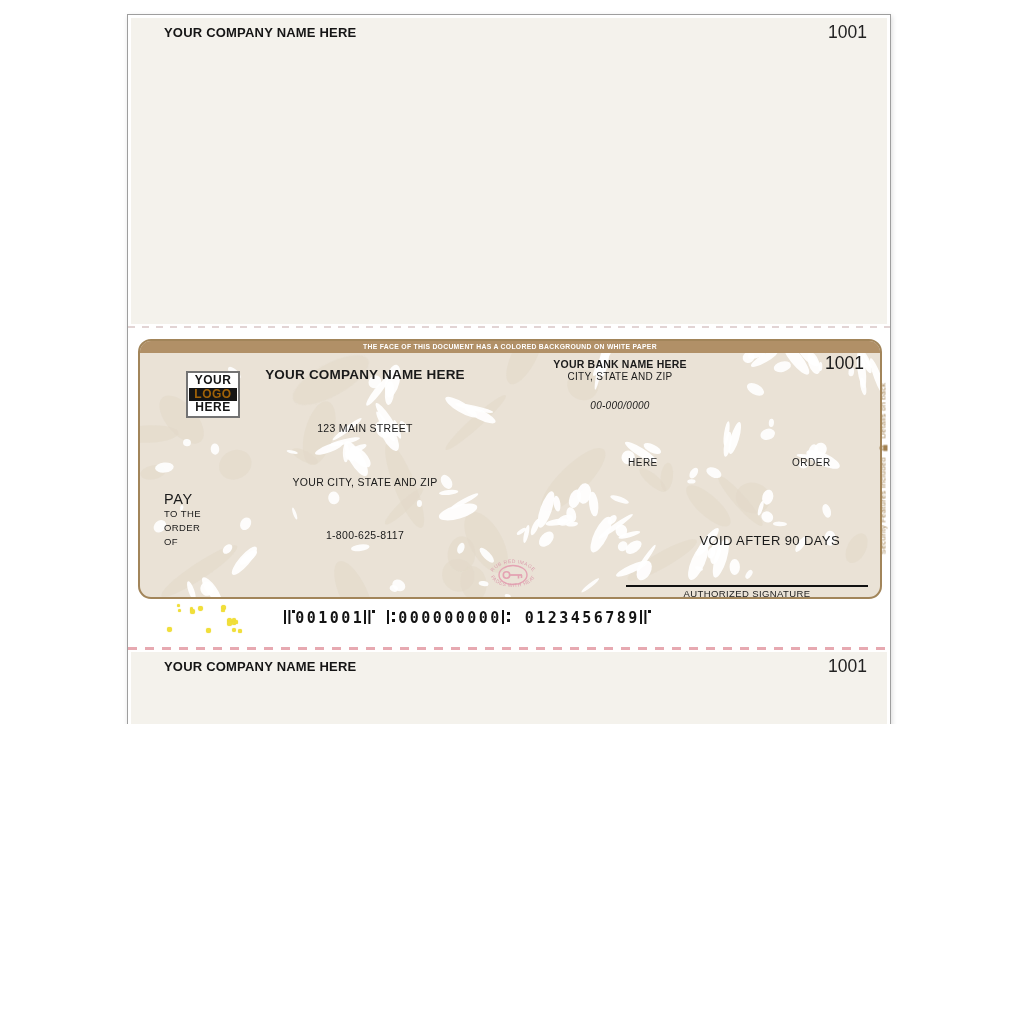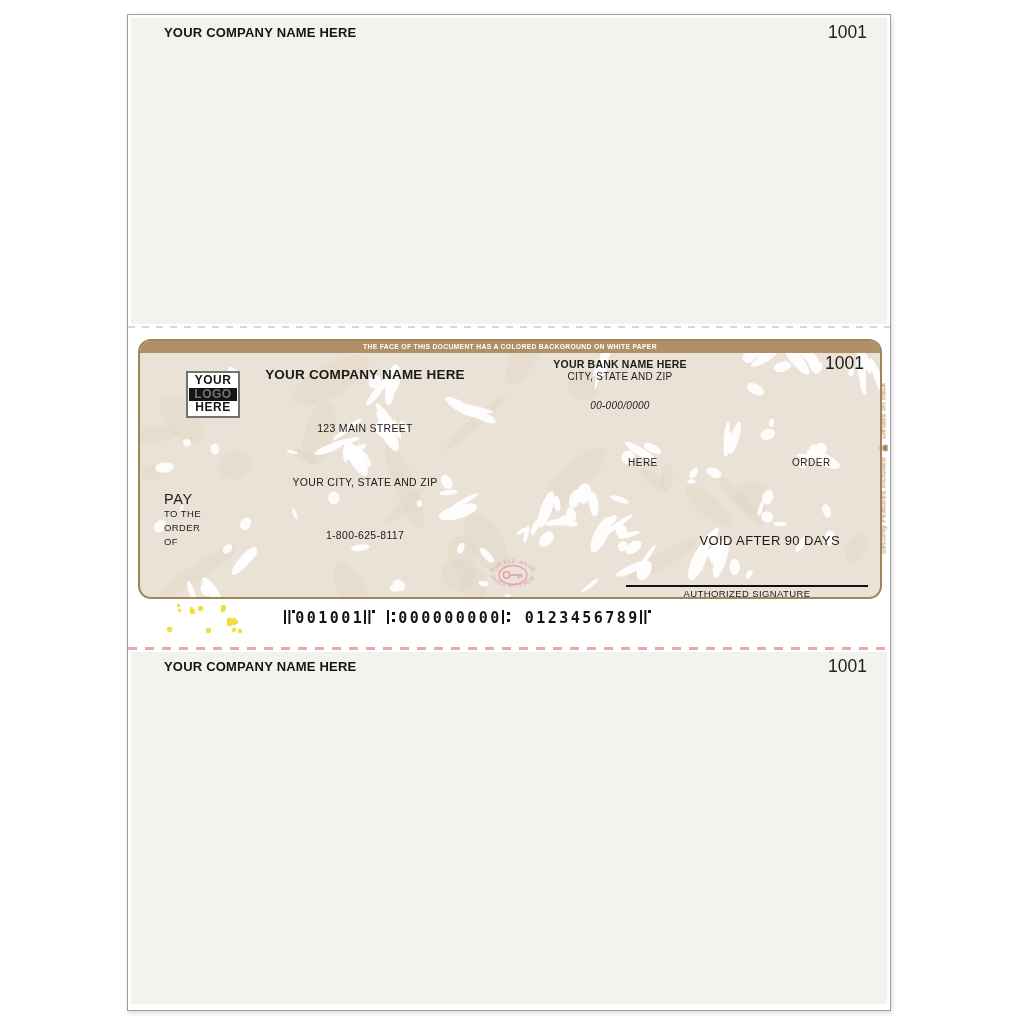--- a/index.html
+++ b/index.html
@@ -1,16 +1,16 @@
 <!DOCTYPE html>
 <html><head>
 <meta charset="utf-8">
 <style>
   html,body{margin:0;padding:0;background:#ffffff;}
-  .page{position:relative;width:1024px;height:1024px;background:#ffffff;
+  .page{position:relative;width:1024px;height:724px;background:#ffffff;
         font-family:"Liberation Sans",sans-serif;color:#1a1a1a;overflow:hidden;}
   .sheet{position:absolute;left:127px;top:14px;width:762px;height:995px;
          background:#ffffff;border:1px solid #9e9e9e;box-shadow:1px 2px 5px rgba(0,0,0,.15);}
   
   .stub{position:absolute;left:3px;width:756px;background:#f4f2ec;}
   .stub-top{top:3px;height:306px;}
   .stub-bottom{top:637px;height:352px;}
   .stub-company{position:absolute;left:33px;top:7px;font-size:13px;font-weight:bold;letter-spacing:.2px;color:#151515;}
   .stub-number{position:absolute;right:20px;top:4px;font-size:17.5px;color:#222;}
   
@@ -20,21 +20,21 @@
   
   .check{position:absolute;left:10px;top:324px;width:744px;height:260px;box-sizing:border-box;
          border:2px solid #a2855a;border-radius:13px;background:#eae2d6;overflow:hidden;}
   .marble{position:absolute;left:0;top:0;width:100%;height:100%;}
   .banner{position:absolute;left:0;top:0;right:0;height:12px;background:#b19067;color:#ffffff;
           font-size:6.8px;font-weight:bold;letter-spacing:.3px;text-align:center;line-height:12.5px;}
   .check-number{position:absolute;right:16px;top:12px;font-size:17.5px;color:#1a1a1a;}
   .logo{position:absolute;left:46px;top:30px;width:54px;height:47px;border:2px solid #737373;
         background:#ffffff;display:flex;flex-direction:column;padding:1px;box-sizing:border-box;}
   .logo-row{flex:1;text-align:center;font-weight:bold;font-size:12px;line-height:13.6px;letter-spacing:.5px;color:#151515;}
-  .logo-row.mid{background:#151515;color:#737373;}
+  .logo-row.mid{background:#151515;color:#a16207;}
   .company-block{position:absolute;left:100px;top:26px;width:250px;text-align:center;}
   .company-name{font-size:13.5px;font-weight:bold;letter-spacing:.2px;}
   .company-line{font-size:10.5px;line-height:13.5px;letter-spacing:.3px;margin-top:40px;}
   .bank-block{position:absolute;left:370px;top:17px;width:220px;text-align:center;}
   .bank-name{font-size:10.5px;font-weight:bold;letter-spacing:.2px;}
   .bank-line{font-size:10px;line-height:13px;letter-spacing:.3px;}
   .bank-fraction{font-size:10px;margin-top:17px;letter-spacing:.3px;font-style:italic;}
   .lbl{position:absolute;font-size:10px;letter-spacing:.5px;color:#222;}
   .lbl-date{left:488px;top:116px;}
   .lbl-amount{left:652px;top:116px;}

